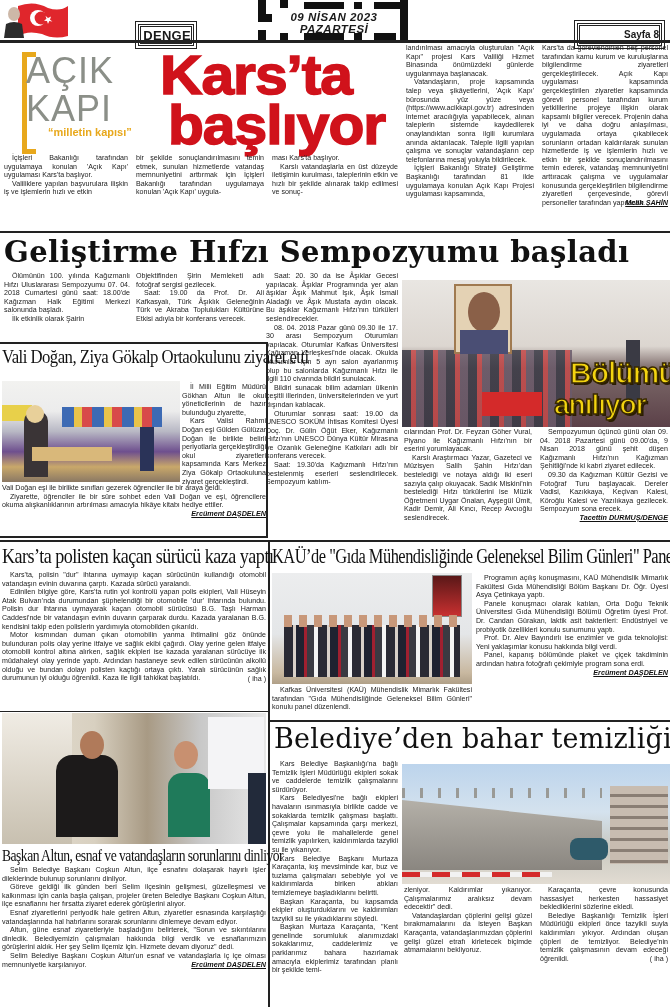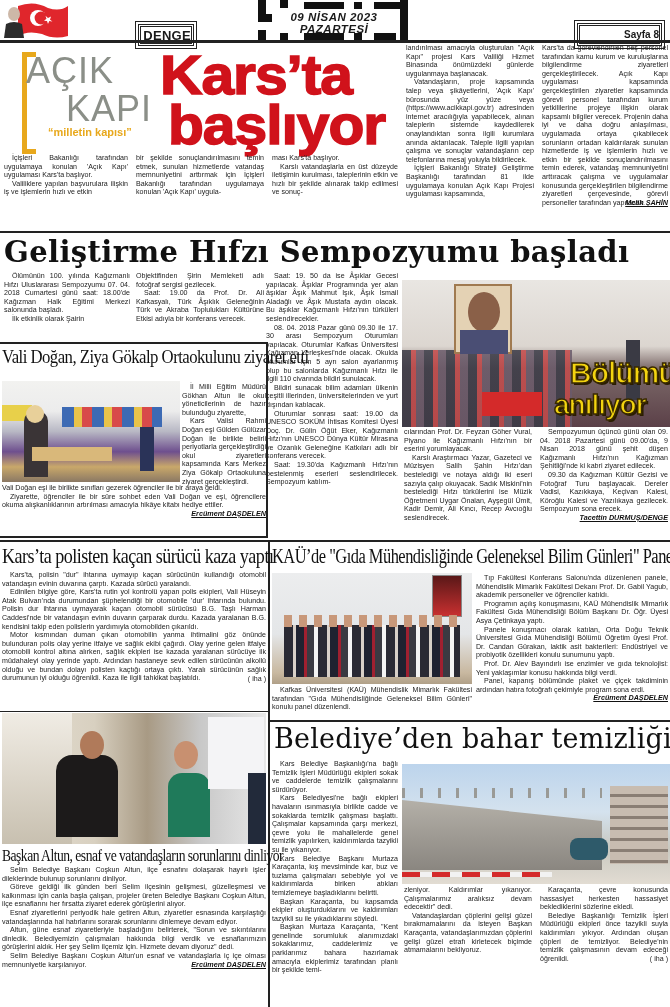--- a/index.html
+++ b/index.html
@@ -63,21 +63,21 @@
   <div class="abs mast-box" style="left:577px;top:5px;width:85px;height:23px;">
     <span style="font-size:10px;">Sayfa 8</span>
   </div>
   <div class="rule" style="left:0;top:40px;width:670px;height:3px;"></div>
 </div>
 
 <div class="abs" style="left:0;top:44px;width:670px;height:188px;">
 
   <div class="abs logo-bracket" style="left:22px;top:8px;width:14px;height:102px;"></div>
   <div class="abs logo-word" style="left:26px;top:10px;">AÇIK</div>
-  <div class="abs logo-word" style="left:26px;top:48px;margin-left:40px;">KAPI</div>
+  <div class="abs logo-word" style="left:26px;top:48px;">KAPI</div>
   <div class="abs logo-tag" style="left:48px;top:82px;">“milletin kapısı”</div>
 
   <div class="abs red-head" style="left:160px;top:6px;">Kars’ta</div>
   <div class="abs red-head" style="left:168px;top:56px;">başlıyor</div>
 
   <div class="abs txt" style="left:4px;top:110px;width:124px;">
     <p>İçişleri Bakanlığı tarafından uygulamaya konulan 'Açık Kapı' uygulaması Kars'ta başlıyor.</p>
     <p>Valiliklere yapılan başvurulara ilişkin iş ve işlemlerin hızlı ve etkin</p>
   </div>
   <div class="abs txt" style="left:136px;top:110px;width:128px;">
@@ -102,21 +102,21 @@
 <div class="abs serif-head" style="left:4px;top:234px;font-size:29px;line-height:36px;letter-spacing:0.4px;">Geliştirme Hıfzı Sempozyumu başladı</div>
 <div class="abs txt" style="left:4px;top:272px;width:126px;">
   <p>Ölümünün 100. yılında Kağızmanlı Hıfzı Uluslararası Sempozyumu 07. 04. 2018 Cumartesi günü saat: 18.00'de Kağızman Halk Eğitimi Merkezi salonunda başladı.</p>
   <p>İlk etkinlik olarak Şairin</p>
 </div>
 <div class="abs txt" style="left:136px;top:272px;width:128px;">
   <p style="text-indent:0">Objektifinden Şirin Memleketi adlı fotoğraf sergisi gezilecek.</p>
   <p>Saat: 19.00 da Prof. Dr. Ali Kafkasyalı, Türk Âşıklık Geleneğinin Türk ve Akraba Toplulukları Kültürüne Etkisi adıyla bir konferans verecek.</p>
 </div>
 <div class="abs txt" style="left:266px;top:272px;width:132px;">
-  <p>Saat: 19. 50 da ise Âşıklar Gecesi yapılacak. Âşıklar Programında yer alan âşıklar Âşık Mahmut Işık, Âşık İsmail Aladağlı ve Âşık Mustafa aydın olacak. Bu âşıklar Kağızmanlı Hıfzı'nın türküleri seslendirecekler.</p>
+  <p>Saat: 20. 30 da ise Âşıklar Gecesi yapılacak. Âşıklar Programında yer alan âşıklar Âşık Mahmut Işık, Âşık İsmail Aladağlı ve Âşık Mustafa aydın olacak. Bu âşıklar Kağızmanlı Hıfzı'nın türküleri seslendirecekler.</p>
   <p>08. 04. 2018 Pazar günü 09.30 ile 17. 30 arası Sempozyum Oturumları yapılacak. Oturumlar Kafkas Üniversitesi Kağızman Yerleşkesi'nde olacak. Okulda oturumlar için 5 ayrı salon ayarlanmış olup bu salonlarda Kağızmanlı Hıfzı ile ilgili 110 civarında bildiri sunulacak.</p>
   <p>Bildiri sunacak bilim adamları ülkenin çeşitli illerinden, üniversitelerinden ve yurt dışından katılacak.</p>
   <p>Oturumlar sonrası saat: 19.00 da UNESCO SOKÜM İhtisas Komitesi Üyesi Doç. Dr. Gülin Öğüt Eker, Kağızmanlı Hıfzı'nın UNESCO Dünya Kültür Mirasına ve Ozanlık Geleneğine Katkıları adlı bir konferans verecek.</p>
   <p>Saat: 19.30'da Kağızmanlı Hıfzı'nın bestelenmiş eserleri seslendirilecek. Sempozyum katılım-</p>
 </div>
 
 <div class="photo" style="left:402px;top:280px;width:268px;height:147px;background:linear-gradient(180deg,#e9e6e2 0%,#dcd6d0 45%,#7d6b6a 60%,#5b4048 100%);">
   <div class="abs" style="left:0;top:70px;width:170px;height:77px;background:repeating-linear-gradient(90deg,#3a3a46 0 9px,#c54a4a 9px 14px,#6a5a6a 14px 22px);opacity:0.85;"></div>
   <div class="abs" style="left:80px;top:112px;width:60px;height:24px;background:#d42a2a;"></div>
   <div class="abs" style="left:52px;top:4px;width:58px;height:70px;background:#e4d2b4;border:2px solid #a07a50;">
@@ -191,21 +191,20 @@
 <div class="abs cond-head" style="left:272px;top:543px;font-size:20px;line-height:26px;transform:scaleX(0.82);transform-origin:left;">KAÜ’de "Gıda Mühendisliğinde Geleneksel Bilim Günleri" Paneli</div>
 <div class="photo" style="left:272px;top:573px;width:200px;height:111px;background:linear-gradient(180deg,#ecedee 0%,#e4e6e8 55%,#c8b8a0 90%,#b0a088 100%);">
   <div class="abs" style="left:160px;top:2px;width:30px;height:42px;background:linear-gradient(180deg,#5a1818,#c83030);border:1px solid #888;"></div>
   <div class="abs" style="left:12px;top:52px;width:176px;height:52px;background:repeating-linear-gradient(90deg,#2a2a34 0 9px,#d8d0c8 9px 12px,#1f2230 12px 20px,#a02030 20px 23px,#3a3a42 23px 30px,#f4f4f4 30px 34px);"></div>
   <div class="abs" style="left:12px;top:42px;width:176px;height:12px;background:repeating-linear-gradient(90deg,#c8987a 0 8px,transparent 8px 15px);"></div>
 </div>
 <div class="abs txt" style="left:272px;top:686px;width:200px;">
   <p>Kafkas Üniversitesi (KAÜ) Mühendislik Mimarlık Fakültesi tarafından "Gıda Mühendisliğinde Geleneksel Bilim Günleri" konulu panel düzenlendi.</p>
 </div>
 <div class="abs txt" style="left:476px;top:574px;width:192px;">
-  <p>Tıp Fakültesi Konferans Salonu'nda düzenlenen panele, Mühendislik Mimarlık Fakültesi Dekanı Prof. Dr. Gabil Yagub, akademik personeller ve öğrenciler katıldı.</p>
   <p>Programın açılış konuşmasını, KAÜ Mühendislik Mimarlık Fakültesi Gıda Mühendisliği Bölüm Başkanı Dr. Öğr. Üyesi Asya Çetinkaya yaptı.</p>
   <p>Panele konuşmacı olarak katılan, Orta Doğu Teknik Üniversitesi Gıda Mühendisliği Bölümü Öğretim üyesi Prof. Dr. Candan Gürakan, laktik asit bakterileri: Endüstriyel ve probiyotik özellikleri konulu sunumunu yaptı.</p>
   <p>Prof. Dr. Alev Bayındırlı ise enzimler ve gıda teknolojisi: Yeni yaklaşımlar konusu hakkında bilgi verdi.</p>
   <p>Panel, kapanış bölümünde plaket ve çiçek takdiminin ardından hatıra fotoğrafı çekimiyle program sona erdi.</p>
   <div class="byline">Ercüment DAŞDELEN</div>
 </div>
 <div class="rule" style="left:268px;top:720px;width:402px;height:2px;"></div>
 
 <div class="abs serif-head" style="left:274px;top:722px;font-size:27px;line-height:34px;font-weight:normal;letter-spacing:0.2px;">Belediye’den bahar temizliği</div>
 <div class="abs txt" style="left:272px;top:760px;width:126px;">

